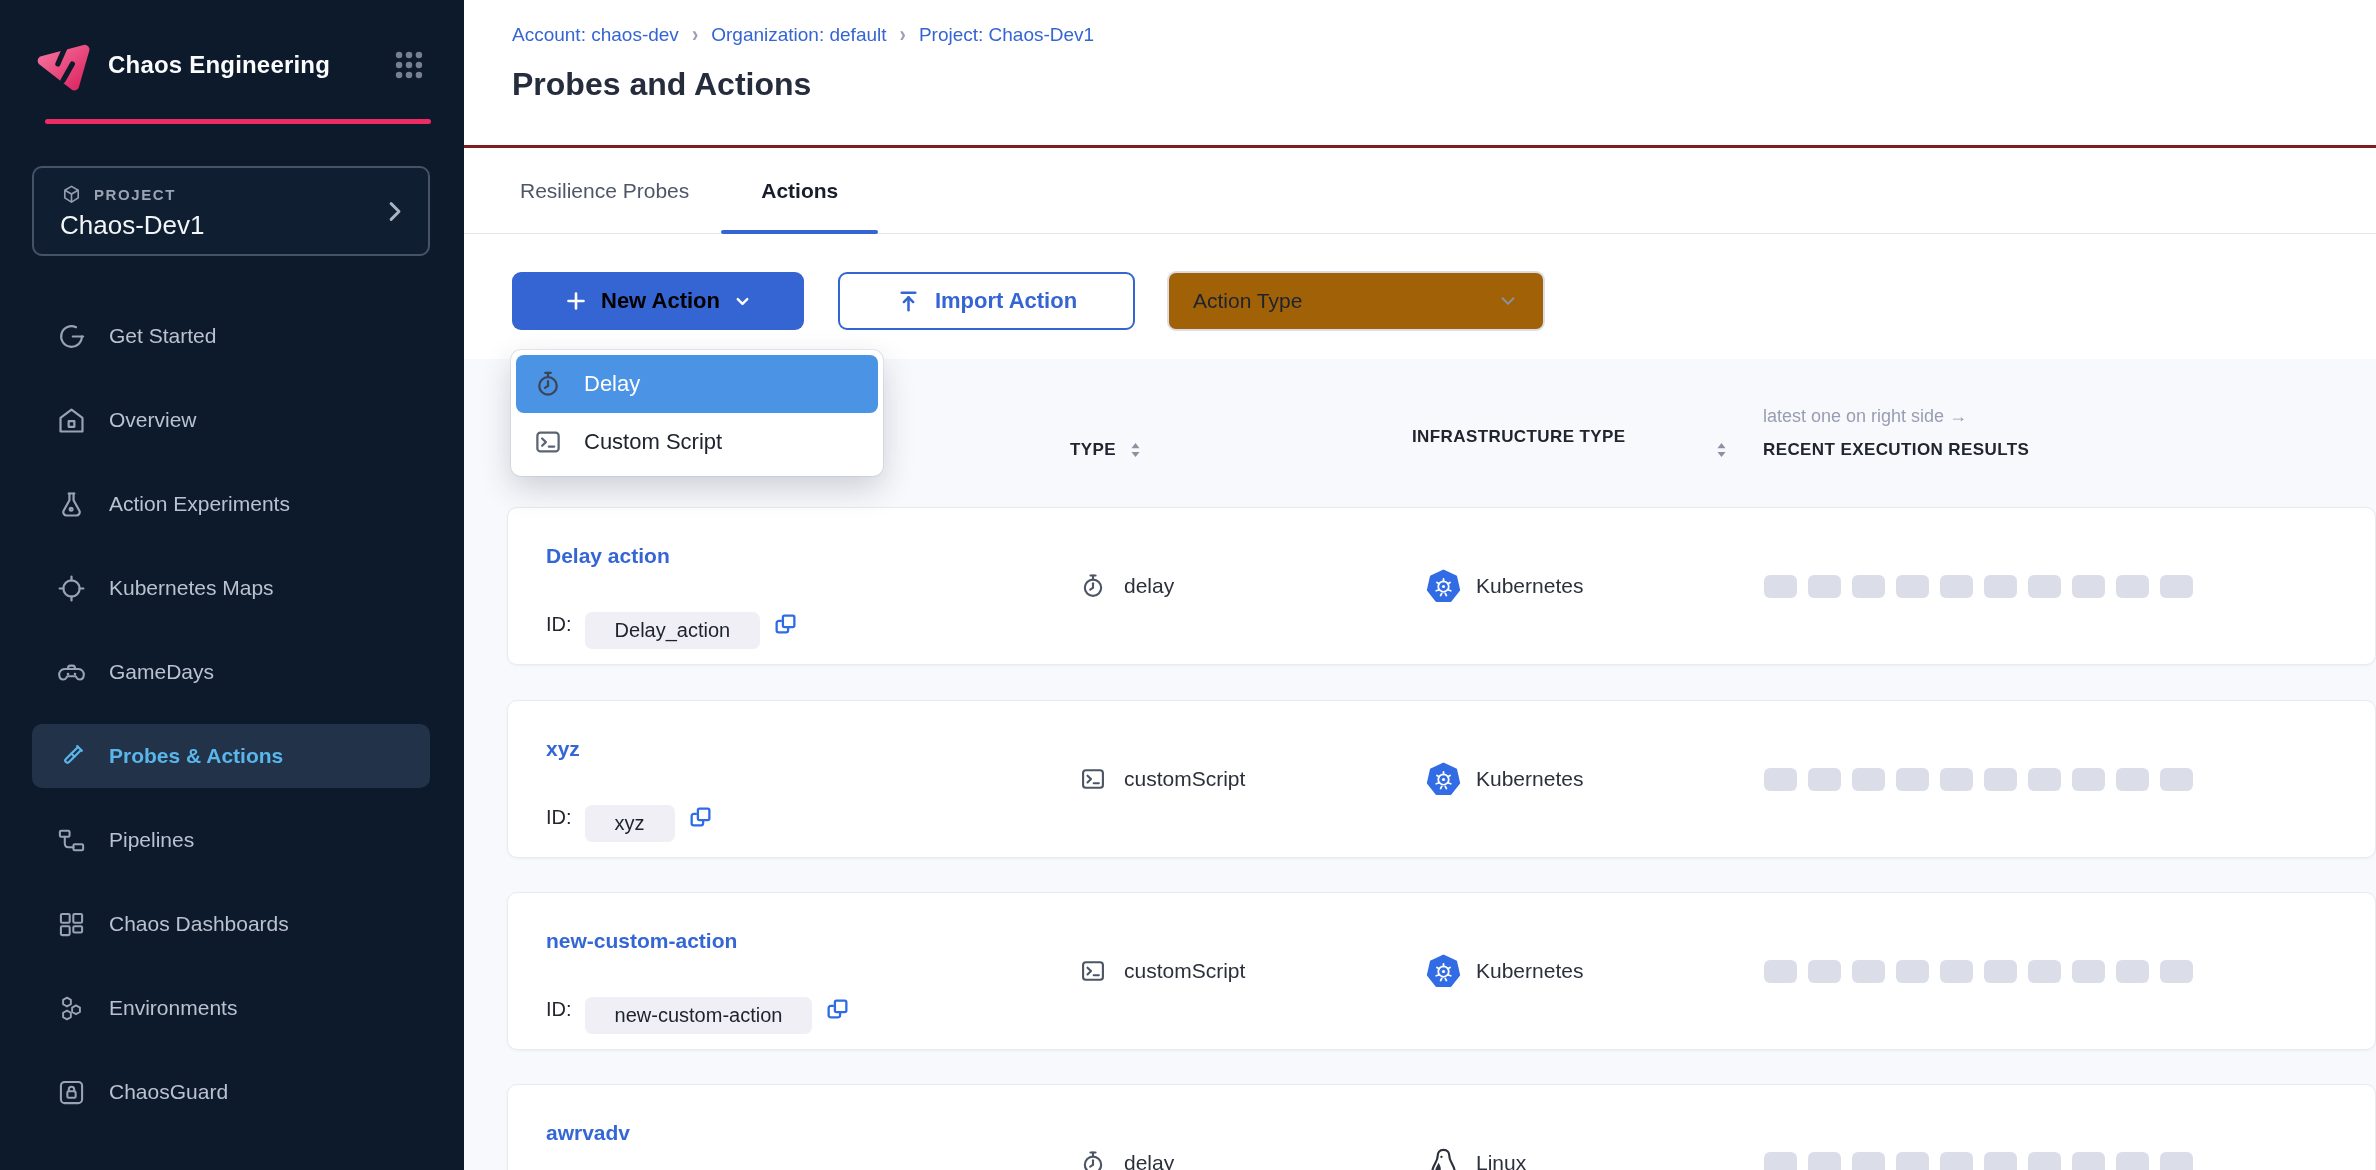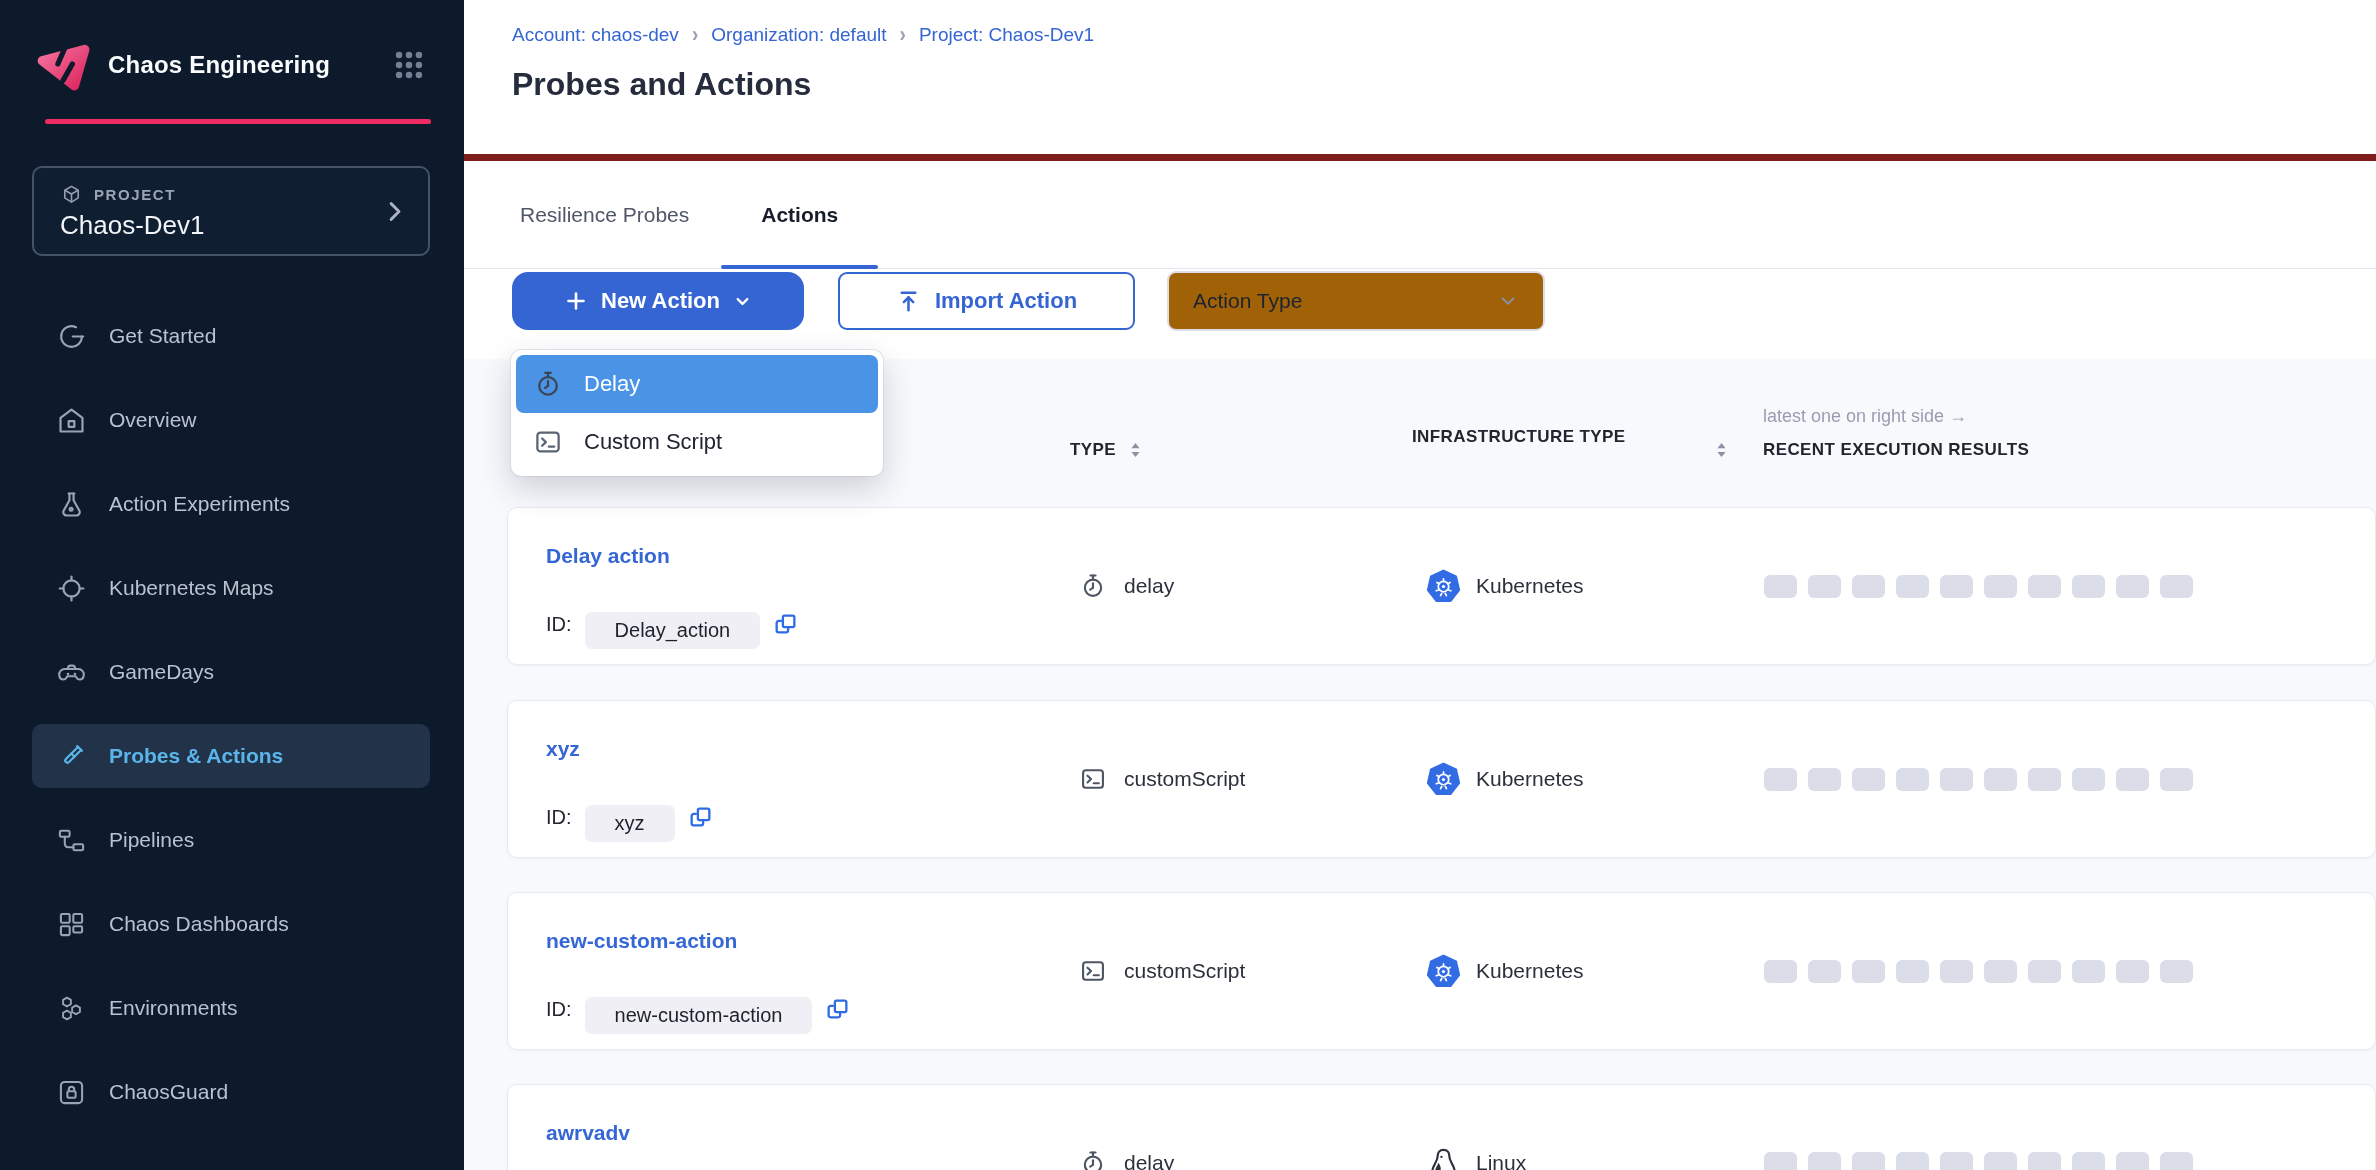--- a/index.html
+++ b/index.html
@@ -35,31 +35,31 @@
   .nav-item.active .nicon{color:#5ab6ea;}
   .nav-item.active .nlabel{color:#5ab6ea;font-weight:bold;}
 
   
   .content{position:absolute;left:464px;top:0;right:0;bottom:0;background:#ffffff;}
   .breadcrumb{position:absolute;left:48px;top:24px;display:flex;align-items:center;gap:13px;font-size:19px;}
   .crumb{color:#3565d3;cursor:pointer;white-space:nowrap;}
   .crumb-sep{color:#9aa0ad;font-size:19px;font-weight:bold;transform:scaleY(1.15);}
   .page-title{position:absolute;left:48px;top:66px;font-size:32px;font-weight:bold;color:#252c3c;}
 
-  .tabbar{position:absolute;left:0;right:0;top:154px;height:115px;
-    border-top:7px solid #7f1d1d;border-bottom:1px solid #e5e7ee;
+  .tabbar{position:absolute;left:0;right:0;top:145px;height:89px;
+    border-top:3px solid #7f1d1d;border-bottom:1px solid #e5e7ee;
     display:flex;align-items:stretch;padding-left:56px;box-sizing:border-box;}
   .tab{display:flex;align-items:center;padding:0 36px;font-size:21px;color:#4e5667;position:relative;cursor:pointer;white-space:nowrap;}
   .tab:first-child{padding-left:0;}
   .tab.active{color:#171d2b;font-weight:bold;}
   .tab.active::after{content:"";position:absolute;left:-4px;right:-4px;bottom:-1px;height:4px;background:#3565d3;border-radius:2px;}
 
   
-  .btn-new{position:absolute;left:48px;top:272px;width:292px;height:58px;border-radius:16px;
-    background:#3565d3;color:#ffffff;font-size:22px;font-weight:bold;
+  .btn-new{position:absolute;left:48px;top:272px;width:292px;height:58px;border-radius:9px;
+    background:#3565d3;color:#000000;font-size:22px;font-weight:bold;
     display:flex;align-items:center;justify-content:center;gap:13px;cursor:pointer;}
   .btn-new .bicon{width:24px;height:24px;color:#fff;}
   .btn-new .chev{width:19px;height:19px;color:#fff;}
   .btn-import{position:absolute;left:374px;top:272px;width:297px;height:58px;border-radius:9px;
     background:#fff;border:2px solid #3565d3;box-sizing:border-box;color:#3565d3;font-size:22px;font-weight:bold;
     display:flex;align-items:center;justify-content:center;gap:14px;cursor:pointer;}
   .btn-import .bicon{width:25px;height:25px;}
   .select-filter{position:absolute;left:703px;top:271px;width:378px;height:60px;border-radius:9px;
     background:#a16207;border:2px solid #dcdde6;box-sizing:border-box;
     display:flex;align-items:center;padding:0 24px;font-size:21px;color:#1d2330;cursor:pointer;}

